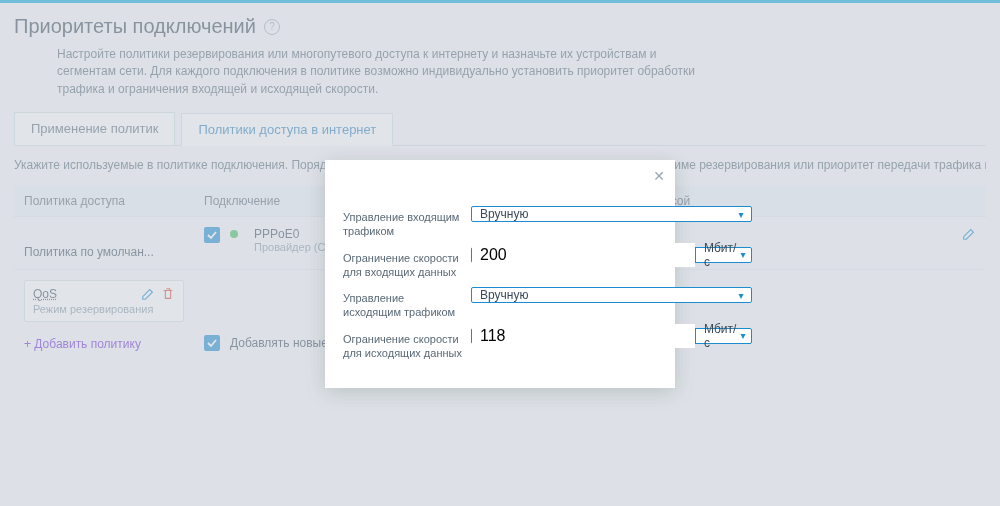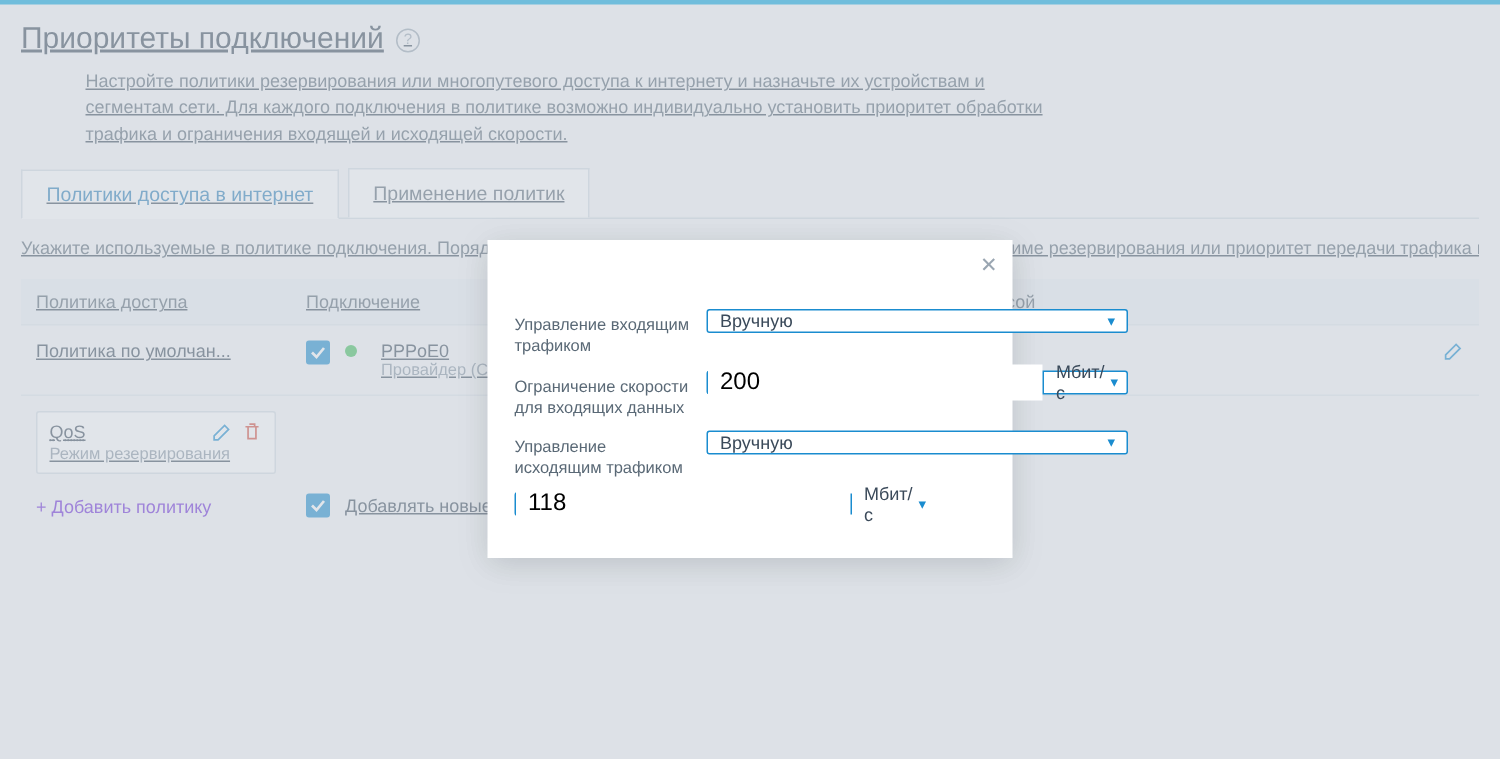--- a/index.html
+++ b/index.html
@@ -1,30 +1,30 @@
 <!DOCTYPE html>
 <html><head>
 <meta charset="utf-8">
 <style>
   * { box-sizing: border-box; margin: 0; padding: 0; }
   html, body { width: 1000px; height: 506px; overflow: hidden; font-family: Arial, Helvetica, sans-serif; font-size: 12px; color: #3b4a5a; background: #f5f7f9; }
   .topbar { height: 3px; background: #05a6e0; }
-  .page { padding: 12px 14px 0 14px; text-decoration: underline; }
+  .page { padding: 12px 14px 0 14px; }
   h1.title { font-size: 20px; font-weight: 500; color: #3b4a5a; display: flex; align-items: center; gap: 8px; }
   .help-icon { width: 16px; height: 16px; border: 1px solid #9aa6b2; border-radius: 50%; display: inline-flex; align-items: center; justify-content: center; font-size: 10px; color: #9aa6b2; }
   .subtitle { margin-top: 8px; color: #5a6976; line-height: 1.45; max-width: 640px; margin-left: 43px; }
   .tabs { display: flex; margin-top: 14px; border-bottom: 1px solid #d6dde4; }
   .tab { padding: 8px 16px; border: 1px solid #d6dde4; border-bottom: none; margin-right: 6px; color: #5a6976; background: #fff; cursor: pointer; font-size: 13px; }
   .tab.active { color: #2a7fb8; border-bottom: 1px solid #fff; position: relative; top: 1px; }
   .instruction { margin-top: 12px; color: #5a6976; white-space: nowrap; overflow: hidden; }
   .grid { margin-top: 14px; display: grid; grid-template-columns: 180px 460px 1fr; }
   .grid-header { background: #eef2f5; color: #5a6976; font-size: 12px; padding: 8px 10px; }
   .grid-cell { background: #f5f7f9; padding: 10px; border-top: 1px solid #e3e9ee; }
   .policy-row { display: flex; align-items: center; justify-content: space-between; }
-  .policy-name { color: #3b4a5a; }
+  .policy-name { color: #3b4a5a; margin-top: 18px; }
   .policy-actions { display: flex; gap: 6px; }
   .icon-pencil, .icon-trash { width: 14px; height: 14px; display: inline-block; }
   .icon-pencil svg, .icon-trash svg { width: 14px; height: 14px; }
   .qos-policy { border: 1px solid #d6dde4; background: #fff; padding: 6px 8px; border-radius: 2px; }
   .qos-label { text-decoration: underline dotted; }
   .qos-mode { color: #8896a3; font-size: 11px; margin-top: 2px; }
   .add-policy { color: #6d28d9; margin-top: 15px; cursor: pointer; display: inline-block; }
   .conn-row { display: flex; align-items: flex-start; gap: 10px; }
   .checkbox { width: 16px; height: 16px; background: #1a8ccf; border-radius: 2px; display: inline-flex; align-items: center; justify-content: center; flex-shrink: 0; }
   .checkbox svg { width: 10px; height: 10px; }
@@ -51,22 +51,22 @@
 <div class="topbar"></div>
 
 <div class="page">
   <h1 class="title">
     <span>Приоритеты подключений</span>
     <span class="help-icon">?</span>
   </h1>
   <p class="subtitle">Настройте политики резервирования или многопутевого доступа к интернету и назначьте их устройствам и сегментам сети. Для каждого подключения в политике возможно индивидуально установить приоритет обработки трафика и ограничения входящей и исходящей скорости.</p>
 
   <div class="tabs">
+    <div class="tab">Применение политик</div>
     <div class="tab active">Политики доступа в интернет</div>
-    <div class="tab">Применение политик</div>
   </div>
 
   <p class="instruction">Укажите используемые в политике подключения. Порядок расстановки определяет очередность использования в режиме резервирования или приоритет передачи трафика в режиме многопутевой политики. Системная политика по умолчанию всегда работ</p>
 
   <div class="grid">
     <div class="grid-header">Политика доступа</div>
     <div class="grid-header">Подключение</div>
     <div class="grid-header">осой</div>
 
     <div class="grid-cell">
@@ -150,20 +150,21 @@
           <span class="chevron">▾</span>
         </div>
       </div>
 
       <div class="form-label">Управление исходящим трафиком</div>
       <div class="select">
         <span>Вручную</span>
         <span class="chevron">▾</span>
       </div>
 
+      <div class="form-label">Ограничение скорости для исходящих данных</div>
       <div class="input-combo">
         <input class="num" value="118" style="">
         <div class="unit">
           <span>Мбит/с</span>
           <span class="chevron">▾</span>
         </div>
       </div>
 
     </div>
   </div>

